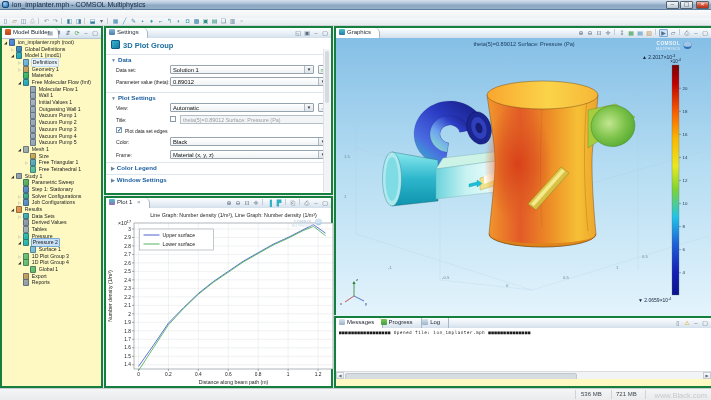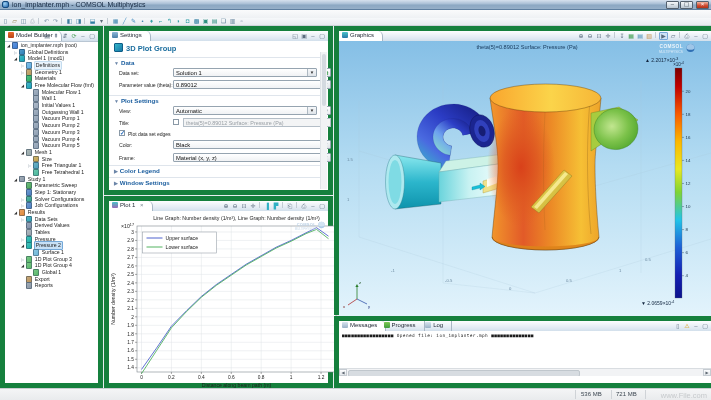--- a/index.html
+++ b/index.html
@@ -21,21 +21,21 @@
   
   #menubar{left:0;top:10px;width:711px;height:8px;background:linear-gradient(#fafbfc,#eef1f4);}
   .menu-item{display:inline-block;font-size:6px;color:#1c2430;padding:1px 4px 0 4px;}
   
   #toolbar{left:0;top:18px;width:711px;height:8px;background:linear-gradient(#f6f8fa,#e7ebef);
     border-bottom:1px solid #cdd4da;box-sizing:border-box;}
   .tb-icon{display:inline-block;width:7px;height:7px;font-size:6px;line-height:7px;text-align:center;
     margin:0 0 0 2px;vertical-align:top;}
   .tb-sep{display:inline-block;width:1px;height:6px;background:#c3cbd3;margin:0 2px;vertical-align:top;}
   
-  .panel{background:#ffffff;border:5px solid #15803d;box-sizing:border-box;}
+  .panel{background:#fef9c3;border:2px solid #15803d;box-sizing:border-box;}
   .panel-head{position:absolute;left:0;top:0;right:0;height:10px;
     background:linear-gradient(#fdfeff,#dde7f1 80%,#d2dfeb);border-bottom:1px solid #b9c6d3;}
   .tab{position:absolute;top:0;height:10px;background:#fff;
     border-right:1px solid #a8b7c5;border-radius:0 5px 0 0;
     font-size:6px;color:#1c2430;white-space:nowrap;padding:1px 8px 0 3px;box-sizing:border-box;}
   .tab .ticon{display:inline-block;width:6px;height:6px;margin-right:2px;vertical-align:-1px;border-radius:1px;}
   .head-icons{position:absolute;top:1px;right:2px;white-space:nowrap;}
   .hicon{display:inline-block;width:8px;height:8px;font-size:6px;line-height:8px;text-align:center;
     color:#5a6c7e;margin-left:1px;vertical-align:top;}
   .hicon.toggled{background:#cfe3f6;border:1px solid #7aa7d8;box-sizing:border-box;border-radius:1px;line-height:6px;width:9px;}
@@ -492,14 +492,14 @@
     </div>
   </div>
 </div>
 
 <div id="statusbar" class="abs">
   <div class="sb-sep" style="left:575px;"></div>
   <div class="sb-text" style="left:581px;">536 MB</div>
   <div class="sb-sep" style="left:611px;"></div>
   <div class="sb-text" style="left:616px;">721 MB</div>
   <div class="sb-sep" style="left:645px;"></div>
-  <div id="sb-watermark">www.File.com</div>
+  <div id="sb-watermark">www.Black.com</div>
 </div>
 
 </body></html>

